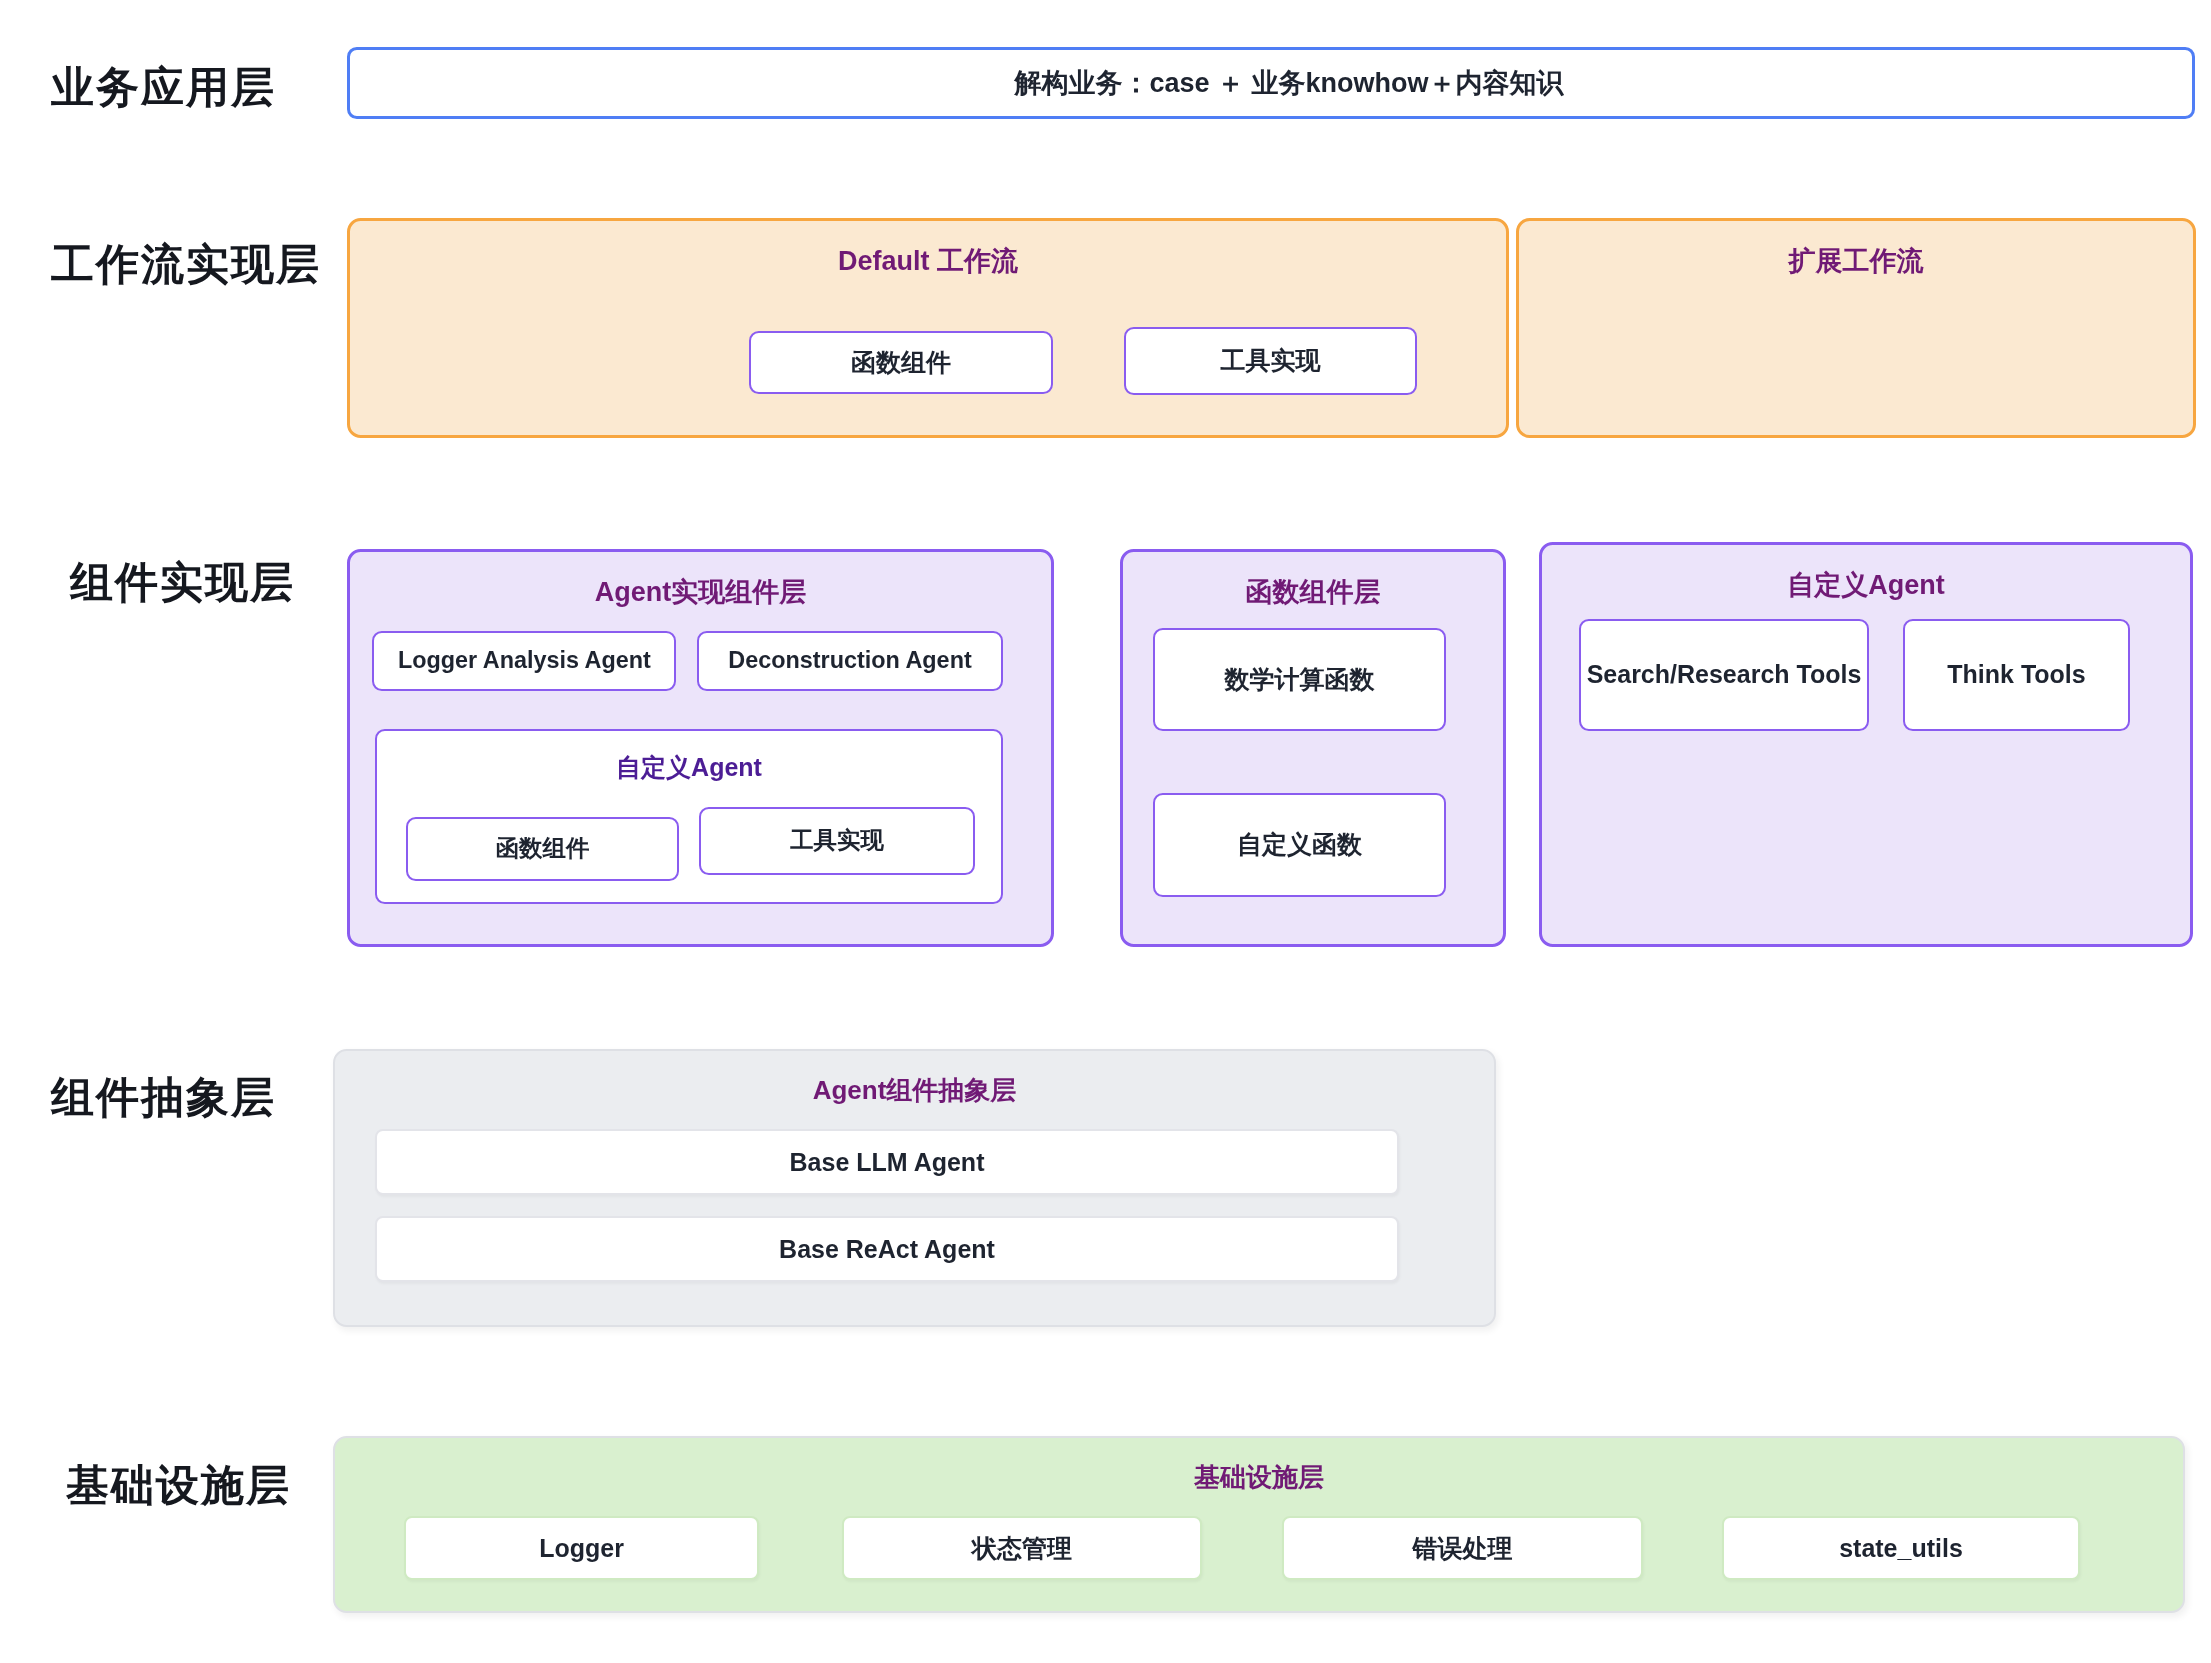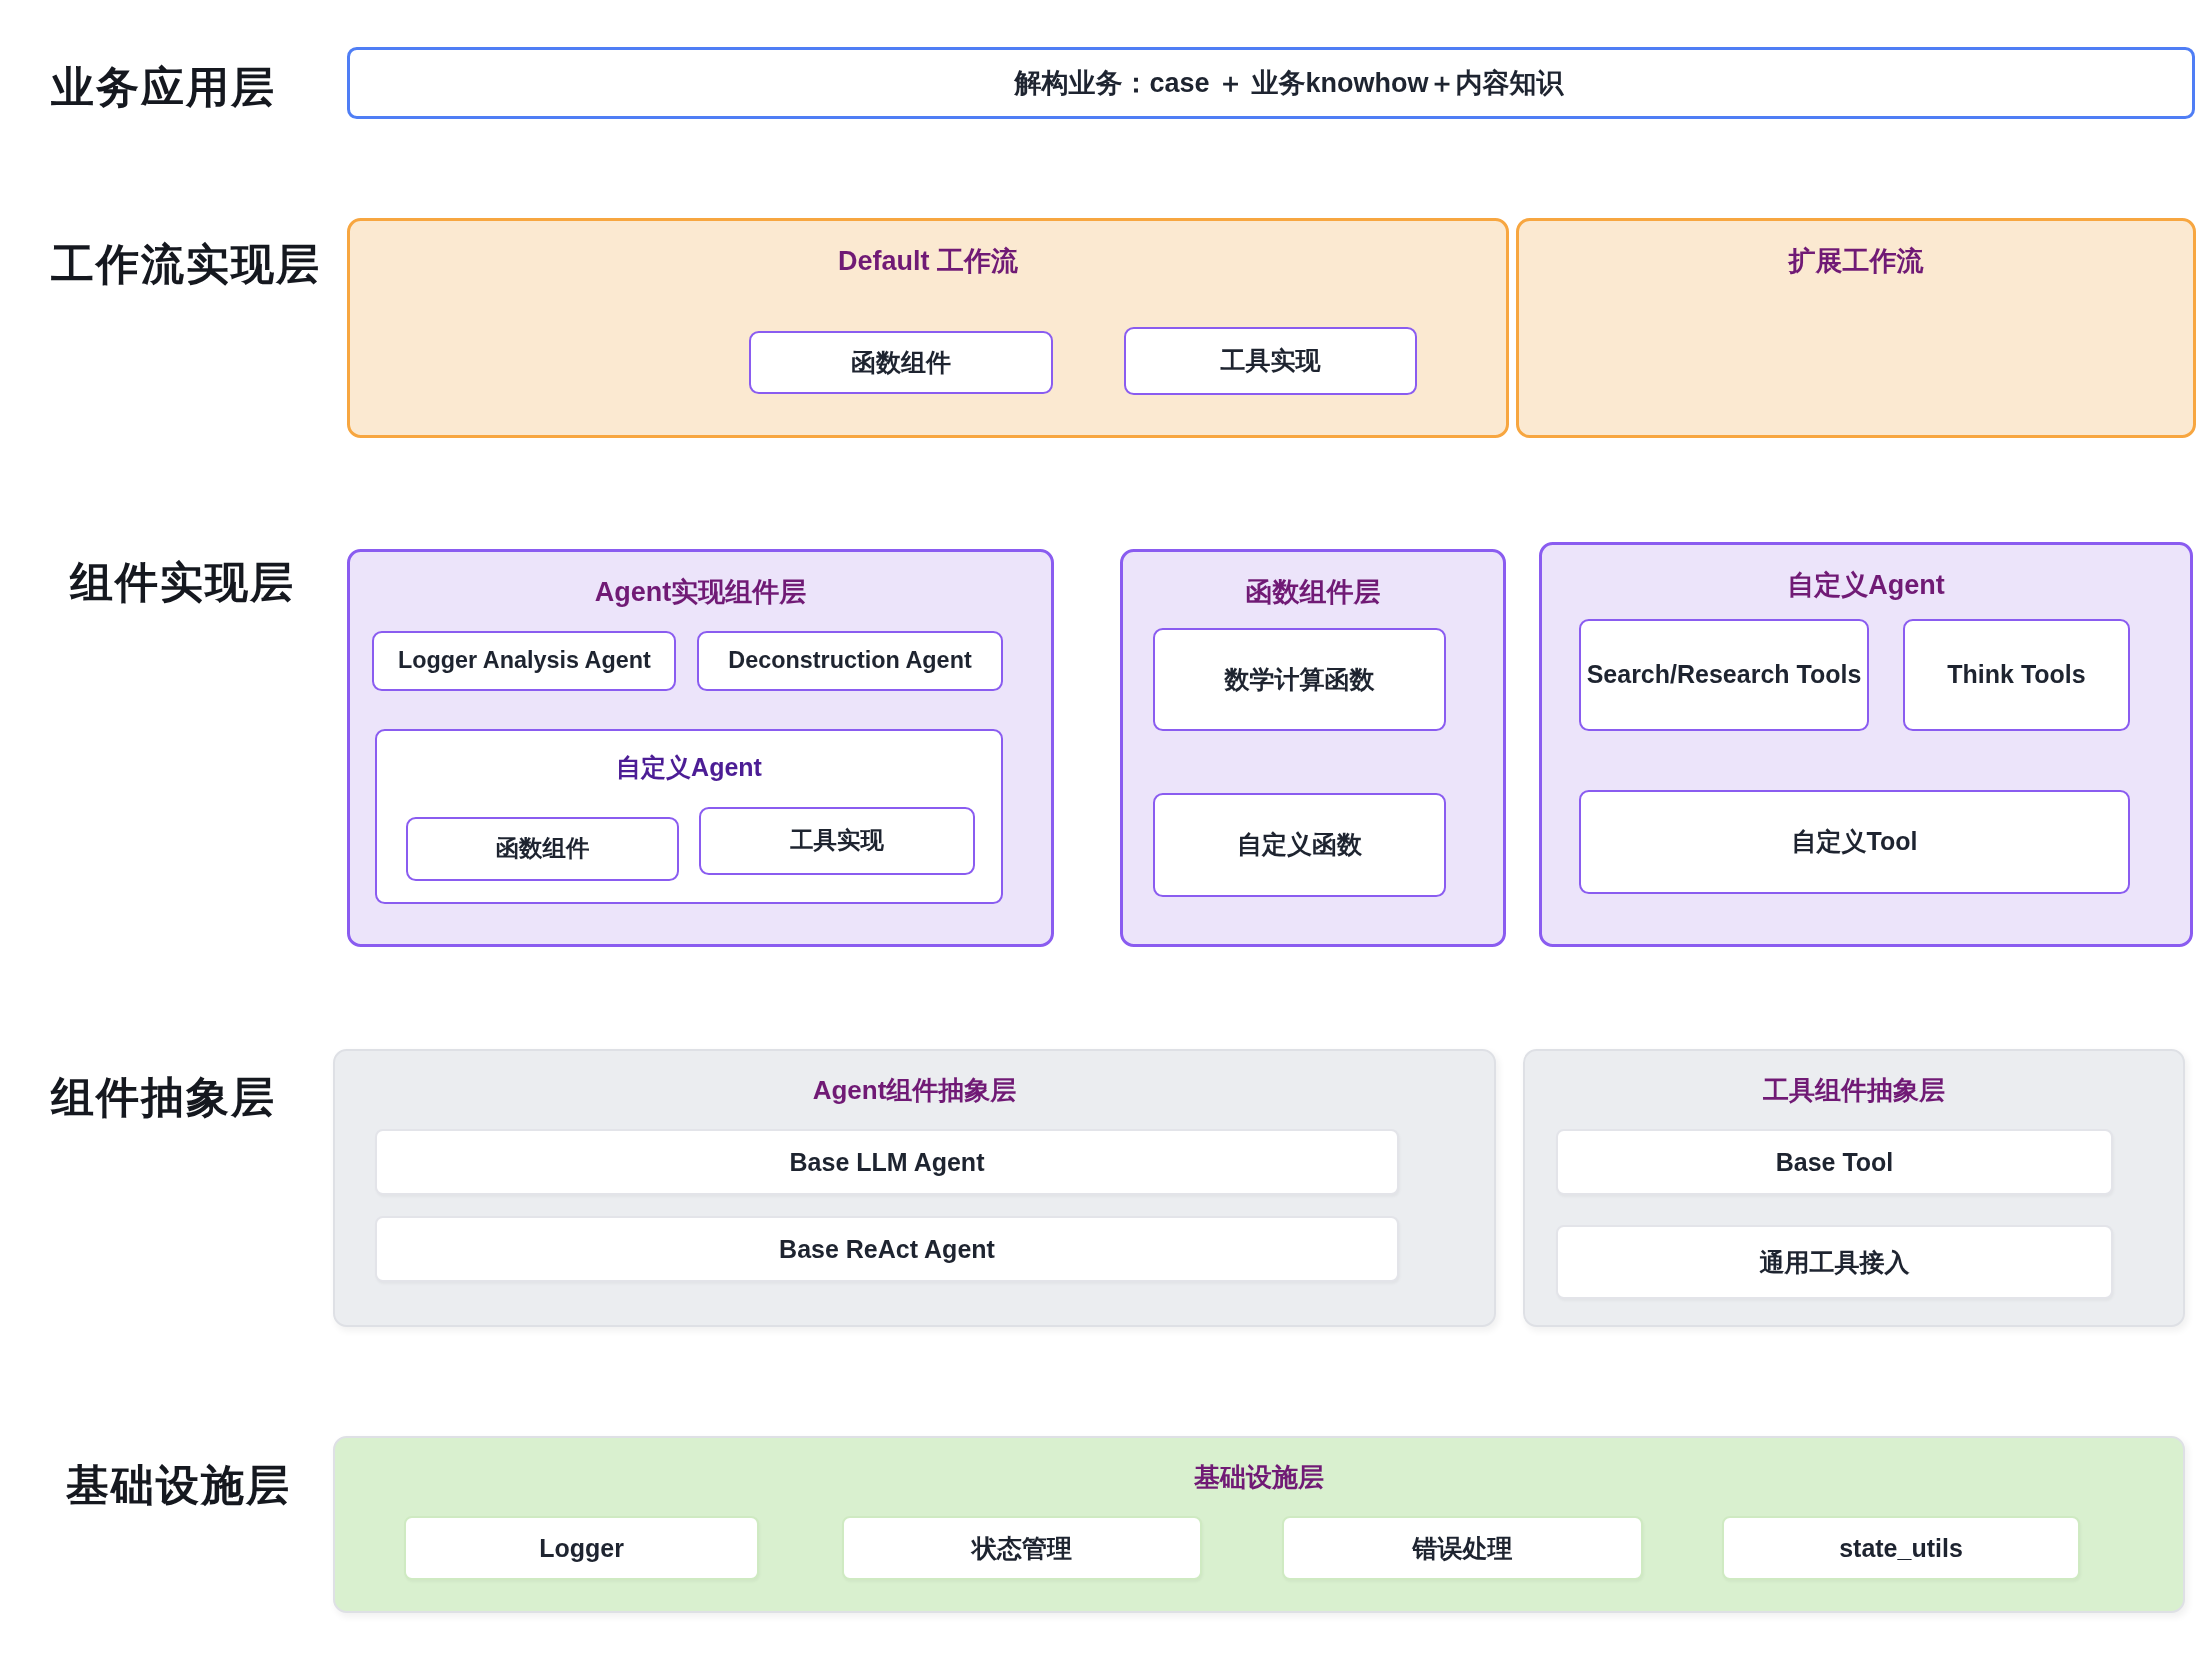--- a/index.html
+++ b/index.html
@@ -110,34 +110,28 @@
   <div class="abs purple-box" style="left:1120px; top:549px; width:344px; height:392px;">
     <div class="box-title">函数组件层</div>
     <div class="purple-chip" style="left:30px; top:76px; width:289px; height:99px;">数学计算函数</div>
     <div class="purple-chip" style="left:30px; top:241px; width:289px; height:100px;">自定义函数</div>
   </div>
 
   <div class="abs purple-box" style="left:1539px; top:542px; width:612px; height:399px;">
     <div class="box-title">自定义Agent</div>
     <div class="purple-chip" style="left:37px; top:74px; width:286px; height:108px;">Search/Research Tools</div>
     <div class="purple-chip" style="left:361px; top:74px; width:223px; height:108px;">Think Tools</div>
-    <div class="purple-chip" style="left:37px; top:245px; width:547px; height:100px;">自定义Tool</div>
   </div>
 
   <div class="abs gray-box" style="left:333px; top:1049px; width:1123px; height:274px;">
     <div class="box-title">Agent组件抽象层</div>
     <div class="gray-item" style="left:40px; top:78px; width:1020px; height:62px;">Base LLM Agent</div>
     <div class="gray-item" style="left:40px; top:165px; width:1020px; height:62px;">Base ReAct Agent</div>
   </div>
 
-  <div class="abs gray-box" style="left:1523px; top:1049px; width:622px; height:274px;">
-    <div class="box-title">工具组件抽象层</div>
-    <div class="gray-item" style="left:31px; top:78px; width:553px; height:62px;">Base Tool</div>
-    <div class="gray-item" style="left:31px; top:174px; width:553px; height:70px;">通用工具接入</div>
-  </div>
 
   <div class="abs green-box" style="left:333px; top:1436px; width:1812px; height:173px;">
     <div class="box-title">基础设施层</div>
     <div class="green-item" style="left:69px; top:78px; width:351px; height:60px;">Logger</div>
     <div class="green-item" style="left:507px; top:78px; width:356px; height:60px;">状态管理</div>
     <div class="green-item" style="left:947px; top:78px; width:357px; height:60px;">错误处理</div>
     <div class="green-item" style="left:1387px; top:78px; width:354px; height:60px;">state_utils</div>
   </div>
 
 </div>

